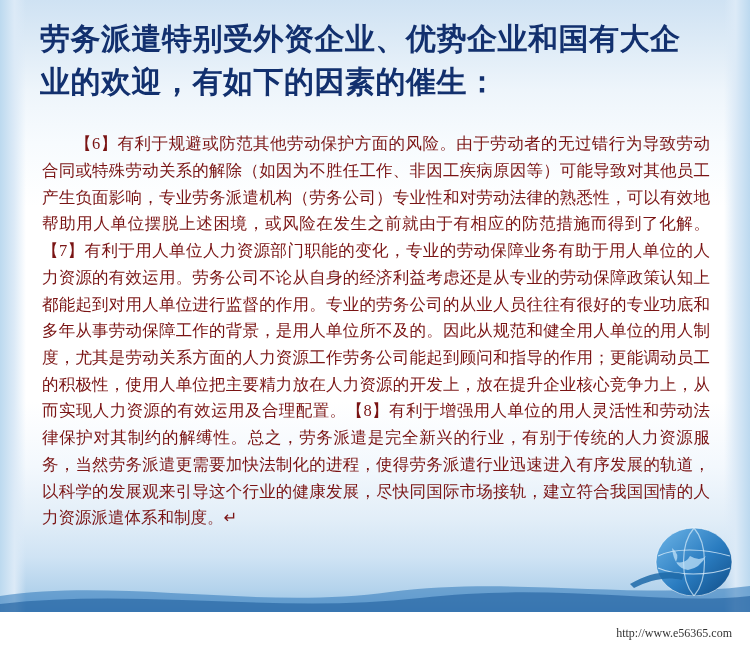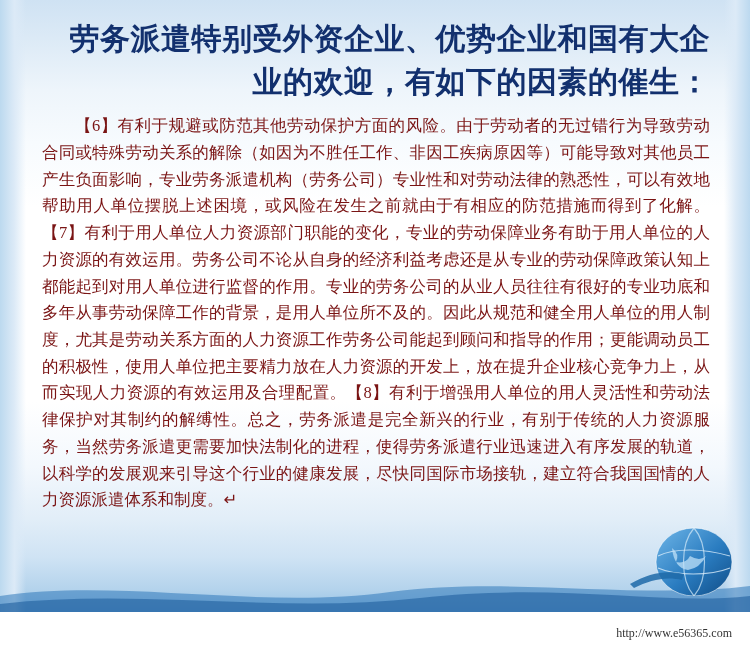--- a/index.html
+++ b/index.html
@@ -50,34 +50,34 @@
     position: absolute;
     right: 0; top: 0; bottom: 0;
     width: 26px;
     background: linear-gradient(to left, #bcd9ef 0%, #dceaf7 55%, rgba(255,255,255,0) 100%);
     pointer-events: none;
   }
 
   .title {
     position: relative;
     z-index: 3;
-    padding: 18px 40px 0 40px;
-    text-align: right;
+    padding: 18px 52px 0 40px;
+    text-align: left;
     font-family: "Liberation Sans", sans-serif;
     font-weight: bold;
     font-size: 30px;
     line-height: 1.42;
     color: #12306e;
     letter-spacing: 0.5px;
   }
 
   .body-area {
     position: relative;
     z-index: 3;
-    margin: 10px 40px 0 42px;
+    margin: 28px 40px 0 42px;
     text-align: justify;
     text-justify: inter-ideograph;
     font-family: "Liberation Serif", serif;
     font-size: 16.5px;
     line-height: 1.62;
     color: #7a1414;
     text-indent: 2em;
   }
 
   

